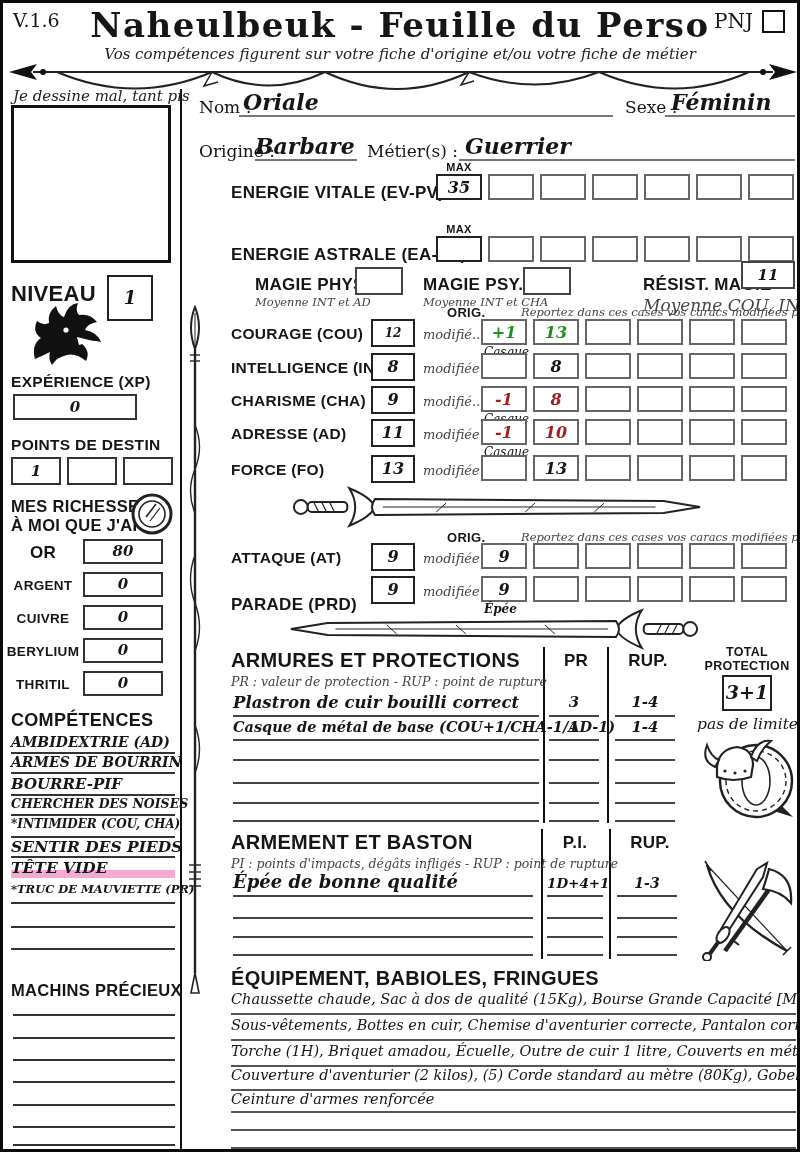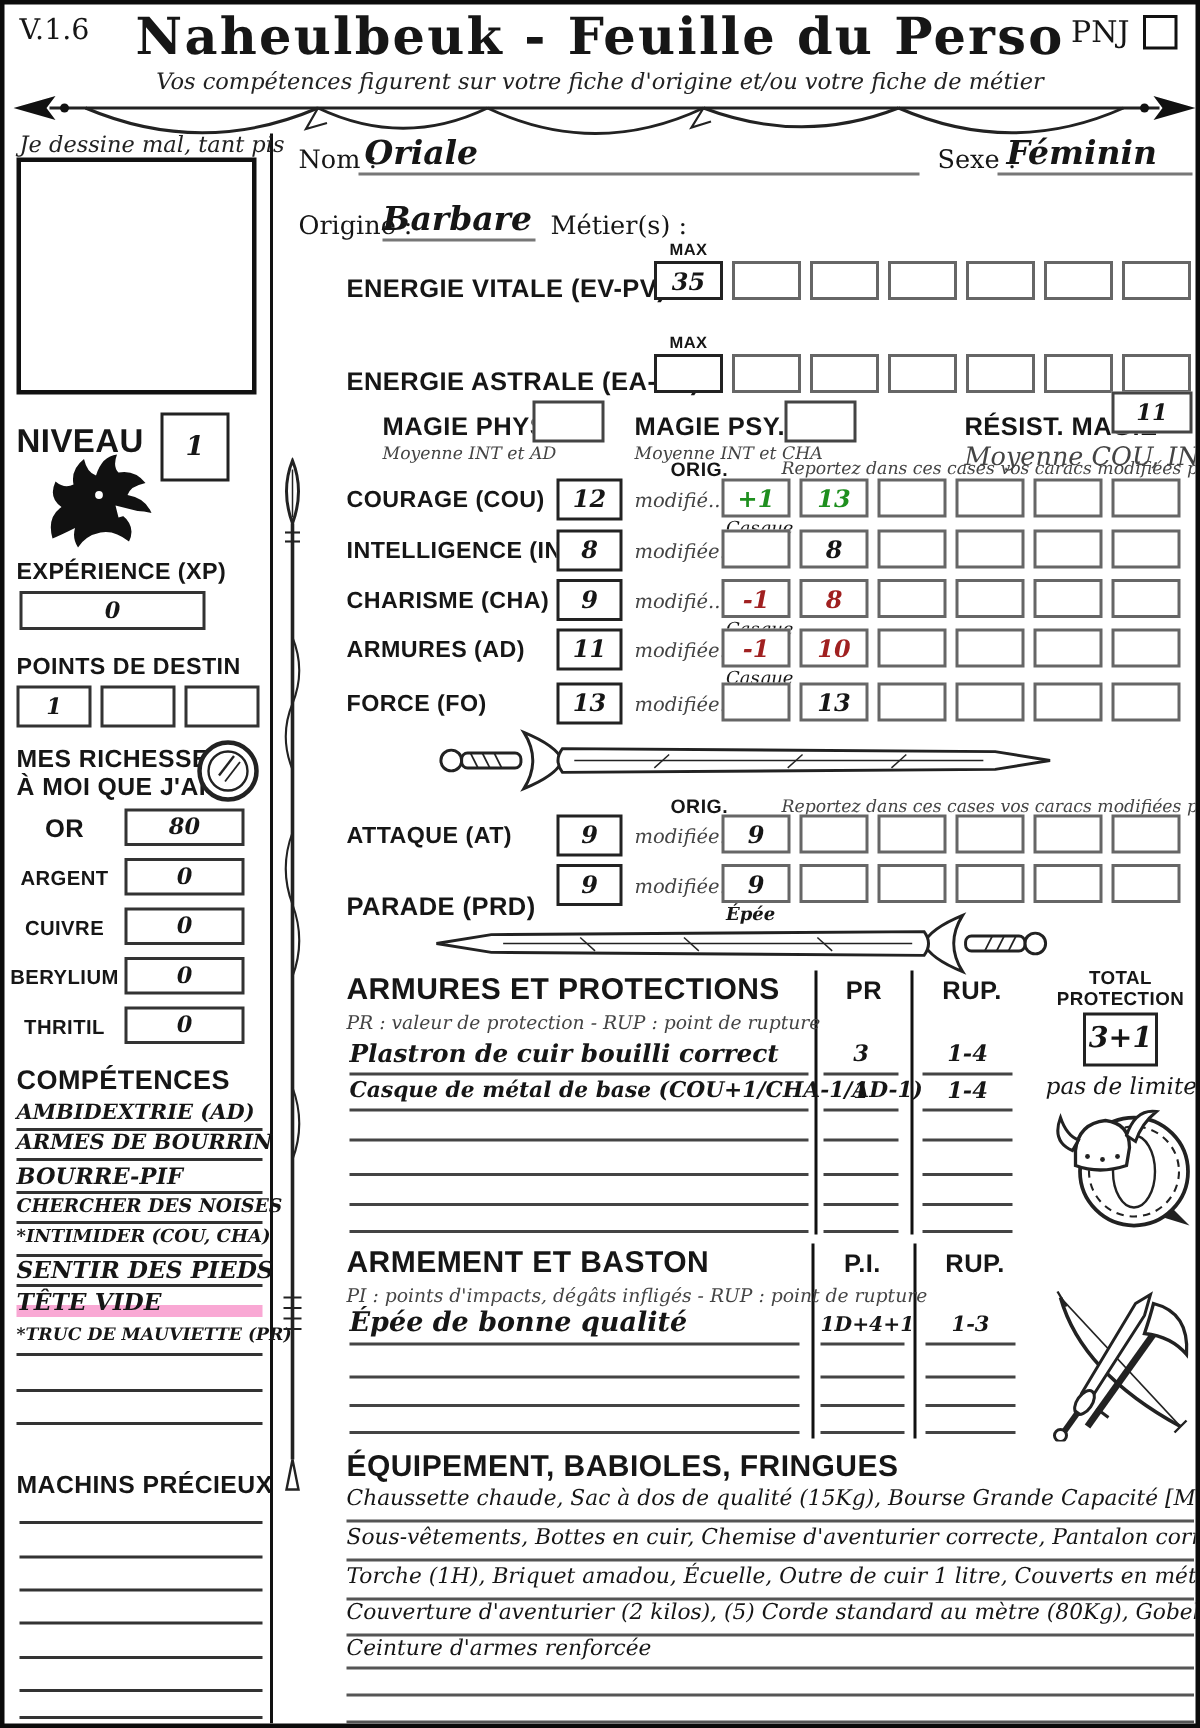--- a/index.html
+++ b/index.html
@@ -146,20 +146,23 @@
   </div>
   <div class="abs srf" style="left:622px;top:94px;font-size:17px">Sexe :</div>
   <div class="abs" style="left:662px;top:86px;width:130px;height:28px;border-bottom:2px solid #777">
     <span class="h" style="font-size:22px;margin-left:6px">Féminin</span>
   </div>
   <div class="abs srf" style="left:196px;top:138px;font-size:17px">Origine :</div>
   <div class="abs" style="left:252px;top:130px;width:102px;height:28px;border-bottom:2px solid #777">
     <span class="h" style="font-size:22px">Barbare</span>
   </div>
   <div class="abs srf" style="left:364px;top:138px;font-size:17px">Métier(s) :</div>
+  <div class="abs" style="left:456px;top:130px;width:336px;height:28px;border-bottom:2px solid #777">
+    <span class="h" style="font-size:22px;margin-left:6px">Guerrier</span>
+  </div>
 
   <div class="abs b" style="left:228px;top:180px;font-size:17px">ENERGIE VITALE (EV-PV)</div>
   <div class="abs b center" style="left:433px;top:158px;width:46px;font-size:11px">MAX</div>
   <div class="bx strong cell" style="left:433px;top:171px">35</div>
   <div class="bx cell" style="left:485px;top:171px"></div>
   <div class="bx cell" style="left:537px;top:171px"></div>
   <div class="bx cell" style="left:589px;top:171px"></div>
   <div class="bx cell" style="left:641px;top:171px"></div>
   <div class="bx cell" style="left:693px;top:171px"></div>
   <div class="bx cell" style="left:745px;top:171px"></div>
@@ -183,21 +186,21 @@
   <div class="abs c" style="left:420px;top:292px;font-size:11.5px">Moyenne INT et CHA</div>
 
   <div class="abs b" style="left:640px;top:272px;font-size:17px">RÉSIST. MAGIE</div>
   <div class="bx" style="left:738px;top:258px;width:54px;height:28px;font-size:15px;line-height:24px;border-color:#444">11</div>
   <div class="abs c" style="left:640px;top:292px;font-size:17px">Moyenne COU, INT et FO</div>
 
   <div class="abs b" style="left:444px;top:302px;font-size:13px">ORIG.</div>
   <div class="abs c" style="left:518px;top:302px;font-size:11.5px">Reportez dans ces cases vos caracs modifiées par le matériel</div>
 
   <div class="abs b" style="left:228px;top:322px;font-size:15.5px">COURAGE (COU)</div>
-  <div class="bx strong" style="left:368px;top:316px;width:44px;height:28px;font-size:16px;line-height:24px">12</div>
+  <div class="bx strong" style="left:368px;top:316px;width:44px;height:28px;font-size:12px;line-height:24px">12</div>
   <div class="abs c" style="left:420px;top:324px;font-size:13px">modifié...</div>
   <div class="bx cell t-positive" style="left:478px;top:316px">+1</div>
   <div class="bx cell t-positive" style="left:530px;top:316px">13</div>
   <div class="bx cell" style="left:582px;top:316px"></div>
   <div class="bx cell" style="left:634px;top:316px"></div>
   <div class="bx cell" style="left:686px;top:316px"></div>
   <div class="bx cell" style="left:738px;top:316px"></div>
   <div class="abs h" style="left:481px;top:342px;font-size:12px;font-weight:400">Casque</div>
 
   <div class="abs b" style="left:228px;top:356px;font-size:15.5px">INTELLIGENCE (INT)</div>
@@ -214,21 +217,21 @@
   <div class="bx strong" style="left:368px;top:383px;width:44px;height:28px;font-size:16px;line-height:24px">9</div>
   <div class="abs c" style="left:420px;top:391px;font-size:13px">modifié...</div>
   <div class="bx cell t-negative" style="left:478px;top:383px">-1</div>
   <div class="bx cell t-negative" style="left:530px;top:383px">8</div>
   <div class="bx cell" style="left:582px;top:383px"></div>
   <div class="bx cell" style="left:634px;top:383px"></div>
   <div class="bx cell" style="left:686px;top:383px"></div>
   <div class="bx cell" style="left:738px;top:383px"></div>
   <div class="abs h" style="left:481px;top:409px;font-size:12px;font-weight:400">Casque</div>
 
-  <div class="abs b" style="left:228px;top:422px;font-size:15.5px">ARMURES (AD)</div>
+  <div class="abs b" style="left:228px;top:422px;font-size:15.5px">ADRESSE (AD)</div>
   <div class="bx strong" style="left:368px;top:416px;width:44px;height:28px;font-size:16px;line-height:24px">11</div>
   <div class="abs c" style="left:420px;top:424px;font-size:13px">modifiée...</div>
   <div class="bx cell t-negative" style="left:478px;top:416px">-1</div>
   <div class="bx cell t-negative" style="left:530px;top:416px">10</div>
   <div class="bx cell" style="left:582px;top:416px"></div>
   <div class="bx cell" style="left:634px;top:416px"></div>
   <div class="bx cell" style="left:686px;top:416px"></div>
   <div class="bx cell" style="left:738px;top:416px"></div>
   <div class="abs h" style="left:481px;top:442px;font-size:12px;font-weight:400">Casque</div>
 

